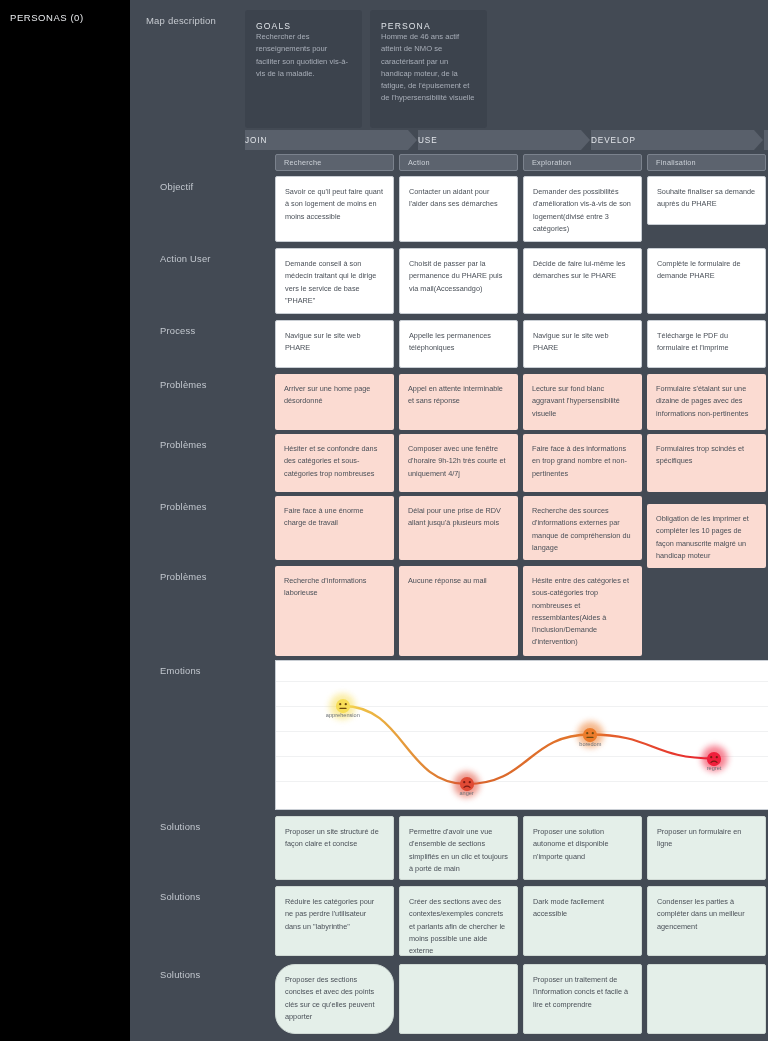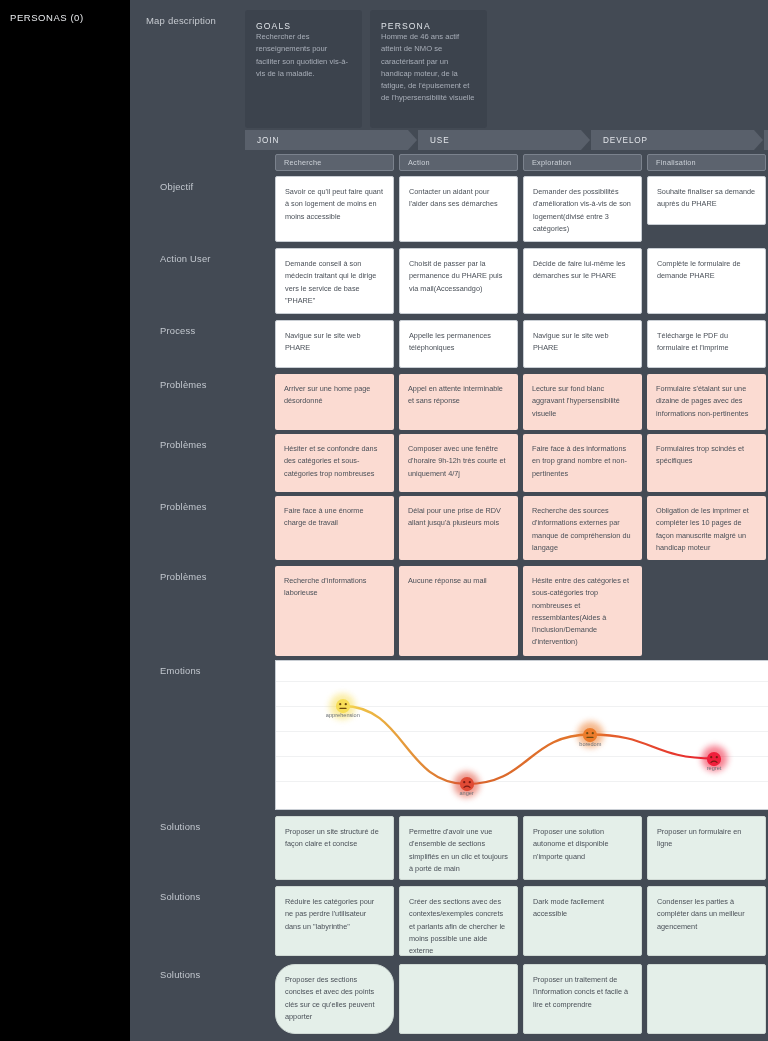--- a/index.html
+++ b/index.html
@@ -46,21 +46,21 @@
 
   
   #phase-row {
     position: absolute; left: 115px; top: 130px;
     display: flex; height: 20px;
   }
   .phase {
     width: 172px; height: 20px; position: relative;
     background: #59606b; color: #e2e5ea;
     font-size: 8.2px; letter-spacing: .9px;
-    display: flex; align-items: center; padding-left: 12px;
+    display: flex; align-items: center; 
     margin-right: 1px;
     clip-path: polygon(0 0, calc(100% - 9px) 0, 100% 50%, calc(100% - 9px) 100%, 0 100%);
   }
   .phase.first {
     clip-path: polygon(0 0, calc(100% - 9px) 0, 100% 50%, calc(100% - 9px) 100%, 0 100%);
   }
 
   
   #sub-row {
     position: absolute; left: 145px; top: 154px; display: flex;
@@ -210,21 +210,21 @@
             <div class="cell pink" style="height: 58px;">Faire face à des informations en trop grand nombre et non-pertinentes</div>
             <div class="cell pink" style="height: 58px;">Formulaires trop scindés et spécifiques</div>
           </div>
         </div>
         <div class="row" style="top: 496px;">
           <div class="row-label">Problèmes</div>
           <div class="cells">
             <div class="cell pink" style="height: 64px;">Faire face à une énorme charge de travail</div>
             <div class="cell pink" style="height: 64px;">Délai pour une prise de RDV allant jusqu'à plusieurs mois</div>
             <div class="cell pink" style="height: 64px;">Recherche des sources d'informations externes par manque de compréhension du langage</div>
-            <div class="cell pink" style="height: 64px;">Obligation de les imprimer et compléter les 10 pages de façon manuscrite malgré un handicap moteur</div>
+            <div class="cell pink" style="height: 64px; margin-top: 8px;">Obligation de les imprimer et compléter les 10 pages de façon manuscrite malgré un handicap moteur</div>
           </div>
         </div>
         <div class="row" style="top: 566px;">
           <div class="row-label">Problèmes</div>
           <div class="cells">
             <div class="cell pink" style="height: 90px;">Recherche d'informations laborieuse</div>
             <div class="cell pink" style="height: 90px;">Aucune réponse au mail</div>
             <div class="cell pink" style="height: 90px;">Hésite entre des catégories et sous-catégories trop nombreuses et ressemblantes(Aides à l'inclusion/Demande d'intervention)</div>
             <div class="cell hidden-cell" style="background: transparent; border: none; height: 90px;"></div>
           </div>

